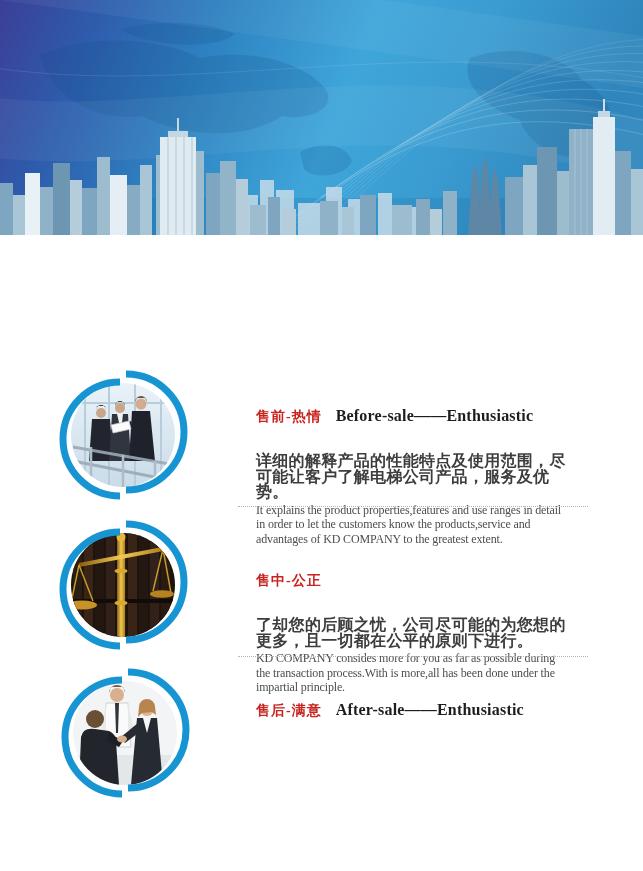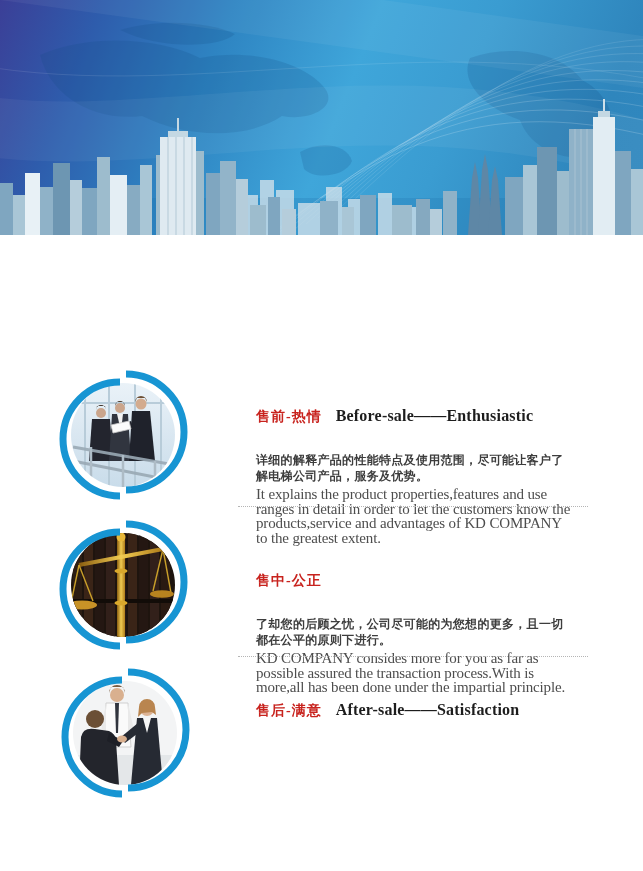--- a/index.html
+++ b/index.html
@@ -22,22 +22,22 @@
   .badge-3 { left:59px;  top:667px; }
 
   
   .feature-text { position:absolute; left:256px; width:316px; }
   .ft-1 { top:391px; }
   .ft-2 { top:572px; }
   .ft-3 { top:685px; }
   .feature-title { display:flex; align-items:baseline; gap:14px; margin-bottom:9px; white-space:nowrap; }
   .title-zh { font-size:14px; font-weight:bold; color:#c8231e; letter-spacing:1px; }
   .title-en { font-size:16px; font-weight:bold; color:#1d1d1d; letter-spacing:0.2px;margin-top:16px; }
-  .body-zh { font-size:12px; font-weight:bold; color:#3d3d3d; line-height:15.5px; margin-bottom:3px; letter-spacing:0.3px;margin-top:27px; }
-  .body-en { font-size:15px; color:#4d4d4d; line-height:14.5px; letter-spacing:-0.15px; }
+  .body-zh { font-size:16px; font-weight:bold; color:#3d3d3d; line-height:15.5px; margin-bottom:3px; letter-spacing:0.3px;margin-top:27px; }
+  .body-en { font-size:12px; color:#4d4d4d; line-height:14.5px; letter-spacing:-0.15px; }
 
   
   .divider { position:absolute; left:238px; width:350px; height:0; border-top:1px dotted #b5b5b5; }
   .div-1 { top:506px; }
   .div-2 { top:656px; }
 </style>
 </head>
 <body>
 
 <div class="page">
@@ -296,25 +296,25 @@
     <p class="body-en">It explains the product properties,features and use ranges in detail in order to let the customers know the products,service and advantages of KD COMPANY to the greatest extent.</p>
   </div>
 
   <div class="divider div-1"></div>
 
   <div class="feature-text ft-2">
     <div class="feature-title">
       <span class="title-zh">售中-公正</span>
     </div>
     <p class="body-zh">了却您的后顾之忧，公司尽可能的为您想的更多，且一切都在公平的原则下进行。</p>
-    <p class="body-en">KD COMPANY consides more for you as far as possible assured the transaction process.With is more,all has been done under the impartial principle.</p>
+    <p class="body-en">KD COMPANY consides more for you as far as possible during the transaction process.With is more,all has been done under the impartial principle.</p>
   </div>
 
   <div class="divider div-2"></div>
 
   <div class="feature-text ft-3">
     <div class="feature-title">
       <span class="title-zh">售后-满意</span>
-      <span class="title-en">After-sale——Satisfaction</span>
+      <span class="title-en">After-sale——Enthusiastic</span>
     </div>
   </div>
 
 </div>
 
 </body></html>

